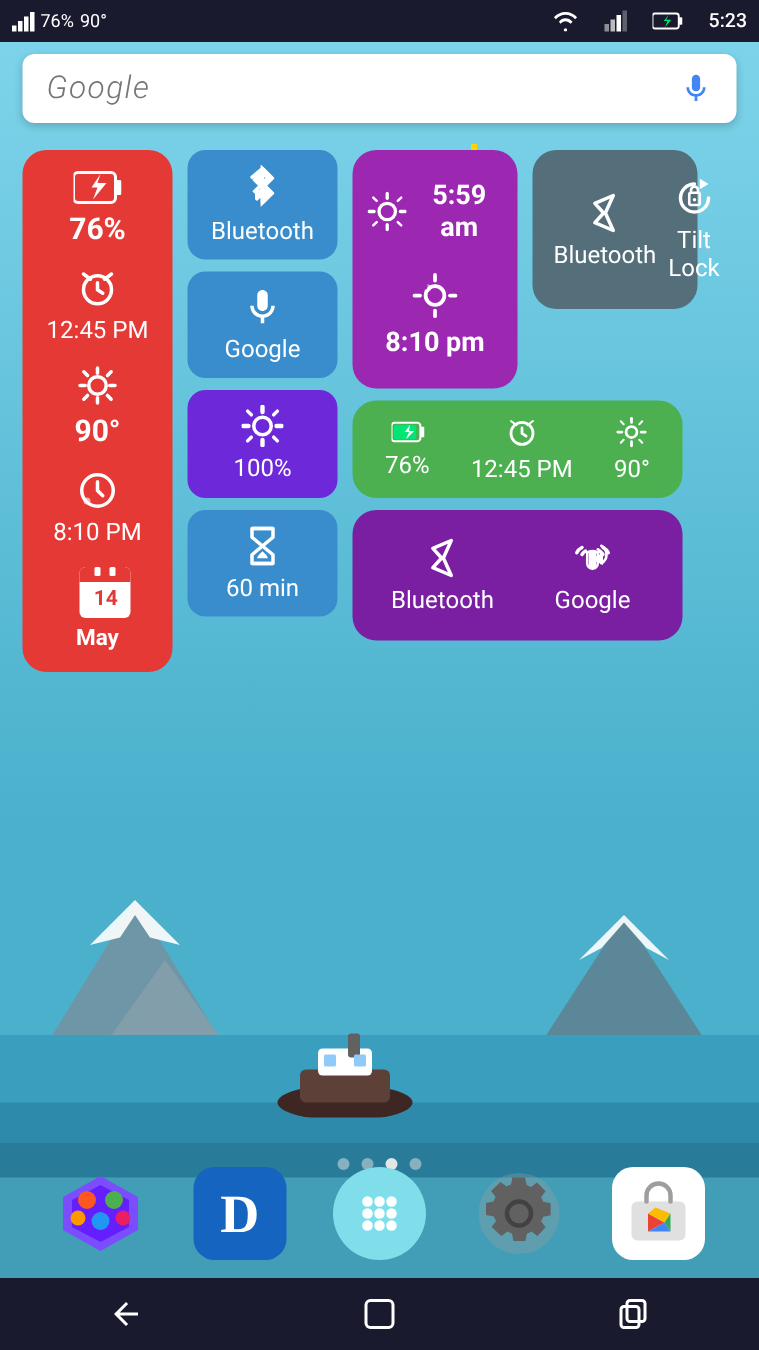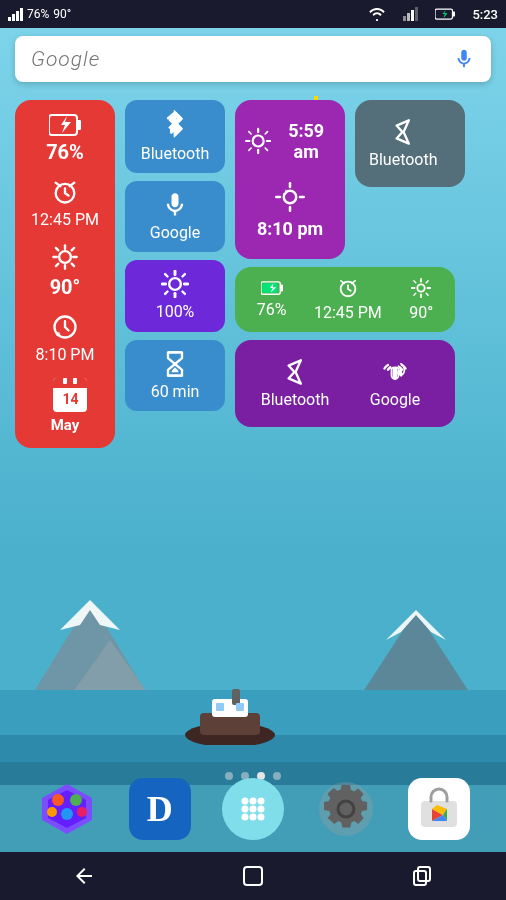--- a/index.html
+++ b/index.html
@@ -631,20 +631,31 @@
   </div>
 
   <div class="widget-col4">
     <div class="bluetooth-tilt-tile">
       <div class="bt-item">
         <svg width="28" height="28" viewBox="0 0 24 24">
           <path d="M6.5 6.5L17 2l-4.5 10 4.5 10L6.5 17.5l5-5.5-5-5.5z" fill="none" stroke="white" stroke-width="2" stroke-linejoin="round"></path>
         </svg>
         <span class="tile-label">Bluetooth</span>
       </div>
+      <div class="bt-item">
+        <svg width="28" height="28" viewBox="0 0 24 24">
+
+          <path d="M12 4C7.6 4 4 7.6 4 12s3.6 8 8 8 8-3.6 8-8" fill="none" stroke="white" stroke-width="2" stroke-linecap="round"></path>
+          <path d="M15 1l5 3-5 3V1z" fill="white"></path>
+          <rect x="9" y="9" width="6" height="7" rx="1" fill="none" stroke="white" stroke-width="1.5"></rect>
+          <path d="M10 9V7.5a2 2 0 014 0V9" fill="none" stroke="white" stroke-width="1.5"></path>
+          <circle cx="12" cy="13" r="1" fill="white"></circle>
+        </svg>
+        <span class="tile-label">Tilt Lock</span>
+      </div>
     </div>
   </div>
 
 </div>
 
 <div id="page-dots">
   <div class="dot"></div>
   <div class="dot"></div>
   <div class="dot active"></div>
   <div class="dot"></div>

